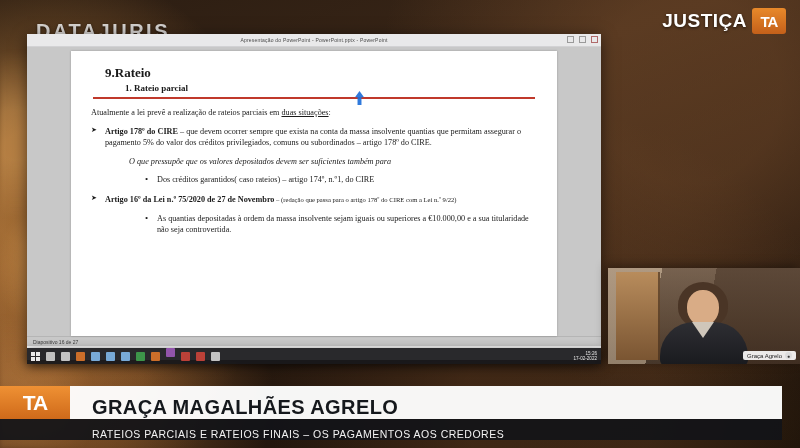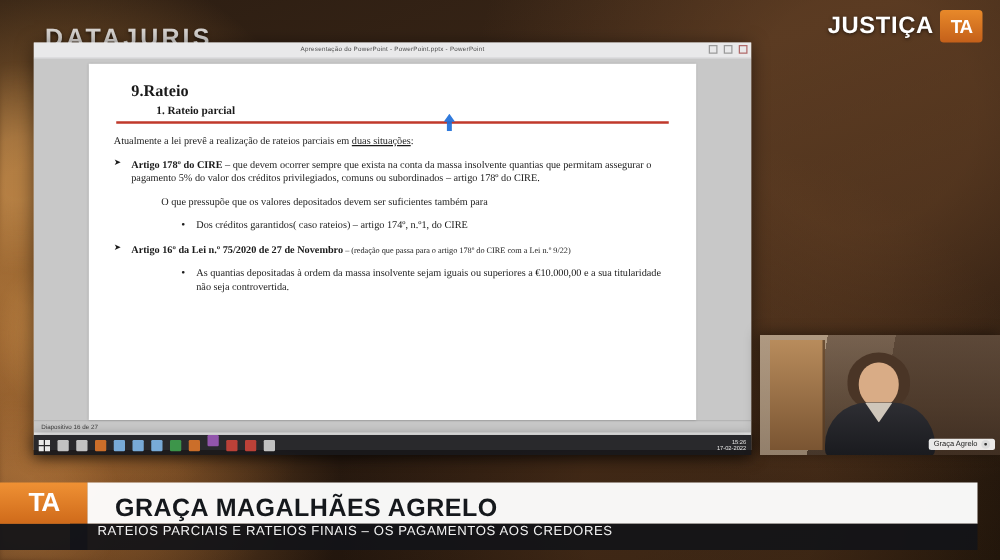--- a/index.html
+++ b/index.html
@@ -100,21 +100,21 @@
     opacity: 0.92;
   }
   .p { font-size: 8.2px; line-height: 1.42; margin: 0 0 7px 0; }
   .u { text-decoration: underline; }
   .b { font-weight: bold; }
   .bullet-arrow { position: relative; padding-left: 14px; }
   .bullet-arrow::before {
     content: "\27A4"; position: absolute; left: 0; top: 0;
     font-size: 7px; color: #1a1a1a;
   }
-  .sub { margin-left: 38px; font-size: 8.2px; line-height: 1.4; margin-bottom: 7px; }
+  .sub { margin-left: 38px; font-size: 8.2px; line-height: 1.4; margin-bottom: 7px; font-style: italic; }
   .dot { position: relative; padding-left: 12px; margin-left: 54px; font-size: 8.2px; line-height: 1.4; margin-bottom: 8px; }
   .dot::before {
     content: "\2022"; position: absolute; left: 0; top: -1px; font-size: 9px;
   }
   .small { font-size: 6.6px; }
 
   .ppt-status {
     height: 10px; background: #c8c8c8; display: flex; align-items: center;
     padding-left: 6px; border-top: 1px solid #b5b5b5;
   }
@@ -213,23 +213,23 @@
   }
   .lt-name {
     position: absolute; left: 70px; bottom: 29px; right: 18px; height: 33px;
     background: rgba(255,255,255,0.96);
     display: flex; align-items: flex-end; padding-left: 22px;
   }
   .lt-name span {
     color: #15181c; font-size: 20px; font-weight: bold; letter-spacing: 0.4px;
   }
   .lt-sub {
-    position: absolute; left: 56px; bottom: 8px; right: 18px; height: 21px;
+    position: absolute; left: 70px; bottom: 8px; right: 18px; height: 21px;
     background: rgba(18,20,24,0.92);
-    display: flex; align-items: flex-start; padding-left: 22px;
+    display: flex; align-items: flex-end; padding-left: 22px;
   }
   .lt-sub span {
     color: #f2f2f2; font-size: 10.5px; letter-spacing: 0.5px;
   }
   .lt-left-fill {
     position: absolute; left: 0; bottom: 8px; width: 70px; height: 21px;
     background: rgba(18,20,24,0.92);
   }
 </style>
 </head>

